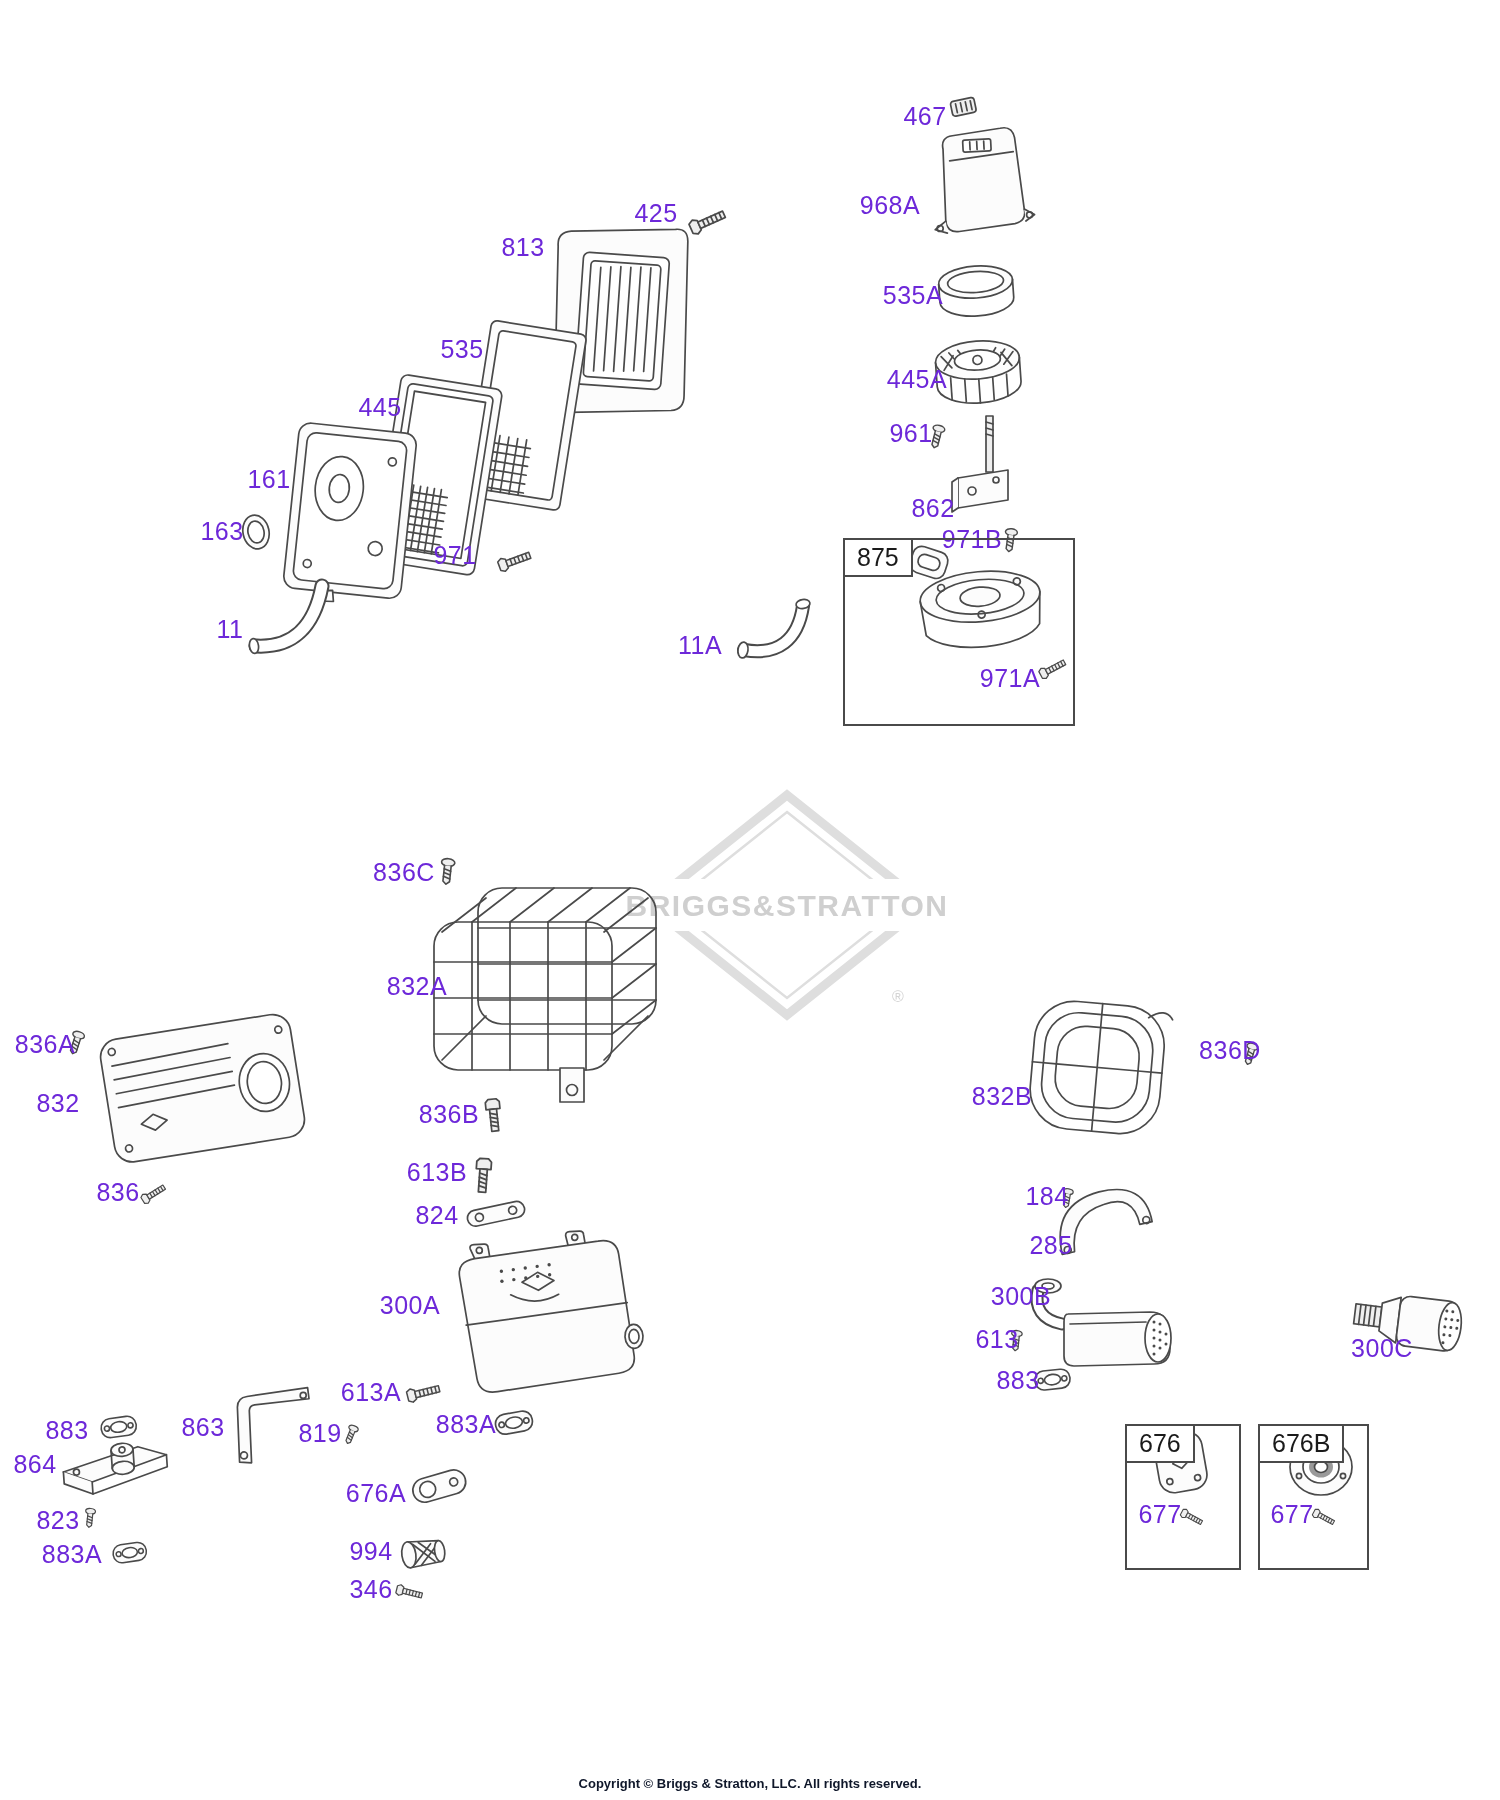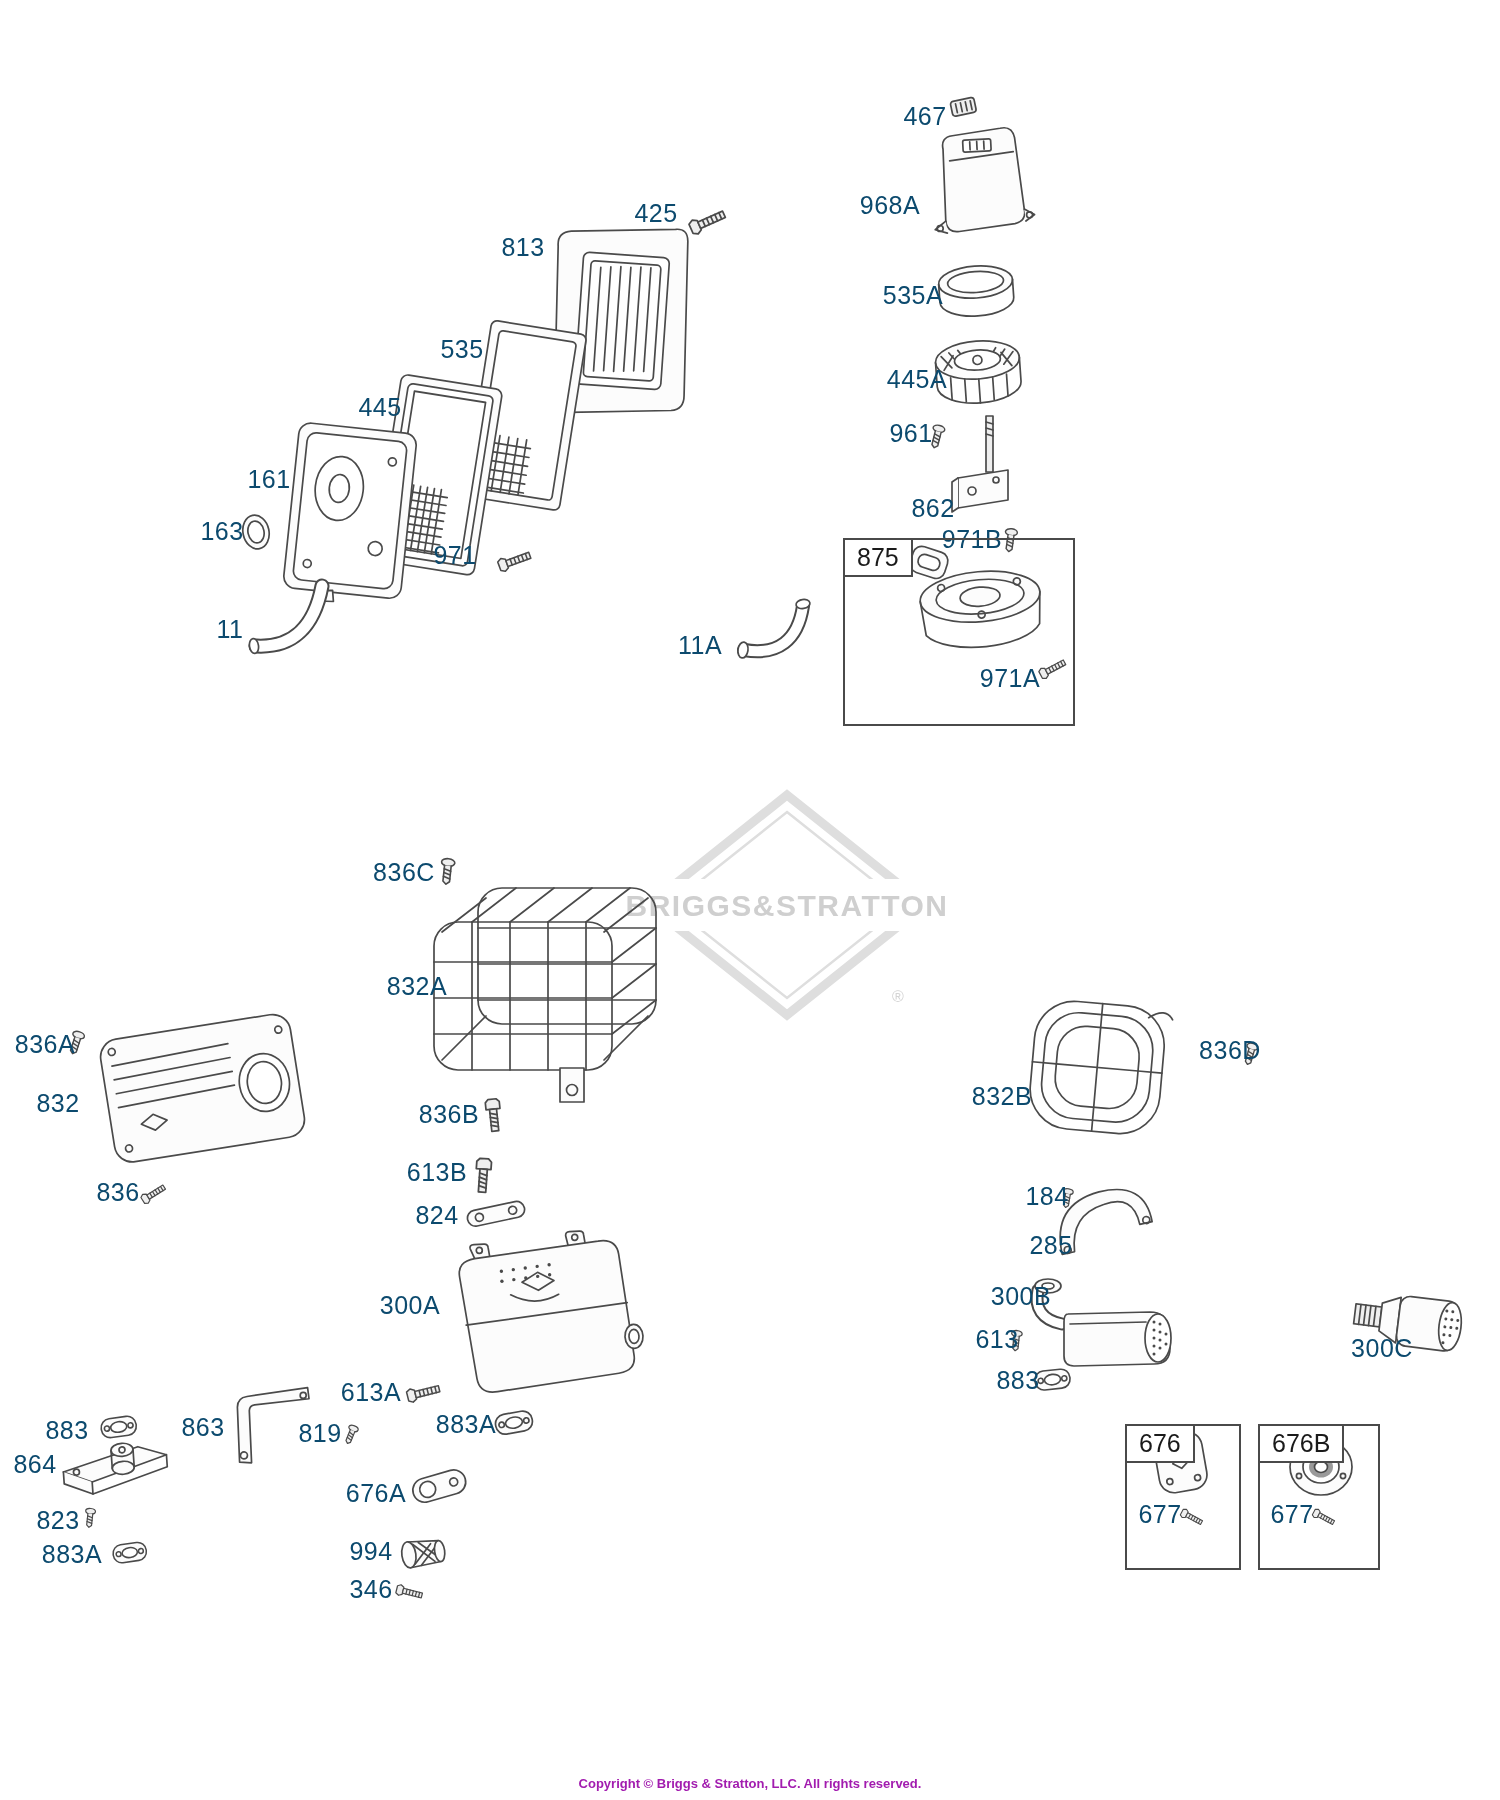--- a/index.html
+++ b/index.html
@@ -1,26 +1,26 @@
 <!DOCTYPE html>
 <html><head>
 <meta charset="utf-8">
 <style>
   html,body{margin:0;padding:0;background:#fff;}
   .page{position:relative;width:1500px;height:1800px;background:#ffffff;overflow:hidden;
         font-family:"Liberation Sans",sans-serif;}
   .diagram-svg{position:absolute;left:0;top:0;}
   .labels-layer{position:absolute;left:0;top:0;width:1500px;height:1800px;pointer-events:none;}
-  .part-label{position:absolute;transform:translate(-50%,-50%);font-size:25px;color:#0c4a6e;
+  .part-label{position:absolute;transform:translate(-50%,-50%);font-size:25px;color:#6d28d9;
               white-space:nowrap;letter-spacing:.5px;}
   .group-box{position:absolute;border:2px solid #4a4a4a;box-sizing:border-box;margin-top:32px;}
   .group-box-label{position:absolute;top:-2px;left:-2px;border:2px solid #4a4a4a;background:#fff;
               padding:3px 12px;font-size:25px;color:#1a1a1a;}
   .copyright{position:absolute;left:0;top:1776px;width:100%;text-align:center;
-              font-size:13px;font-weight:bold;color:#a21caf;}
+              font-size:13px;font-weight:bold;color:#0f172a;}
 </style>
 </head>
 <body>
 
 <div class="page">
 
 <svg class="diagram-svg" width="1500" height="1800" viewBox="0 0 1500 1800" xmlns="http://www.w3.org/2000/svg">
   <defs>
     <g id="bolt-h">
       <polygon points="0,2.5 4.5,0 9,2.5 9,12.5 4.5,15 0,12.5" fill="#efefef"></polygon>
@@ -527,20 +527,20 @@
       <div class="part-label" style="left: 1018px; top: 1380px;">883</div>
       <div class="part-label" style="left: 1382px; top: 1348px;">300C</div>
       <div class="part-label" style="left: 1160px; top: 1514px;">677</div>
       <div class="part-label" style="left: 1292px; top: 1514px;">677</div>
       <div class="group-box" style="left: 843px; top: 506px; width: 232px; height: 188px;">
         <span class="group-box-label">875</span>
       </div>
       <div class="group-box" style="left: 1125px; top: 1392px; width: 116px; height: 146px;">
         <span class="group-box-label">676</span>
       </div>
-      <div class="group-box" style="left: 1258px; top: 1392px; width: 122px; height: 146px;">
+      <div class="group-box" style="left: 1258px; top: 1392px; width: 111px; height: 146px;">
         <span class="group-box-label">676B</span>
       </div>
     </div>
 
 <div class="copyright">Copyright © Briggs &amp; Stratton, LLC. All rights reserved.</div>
 
 </div>
 
 </body></html>

